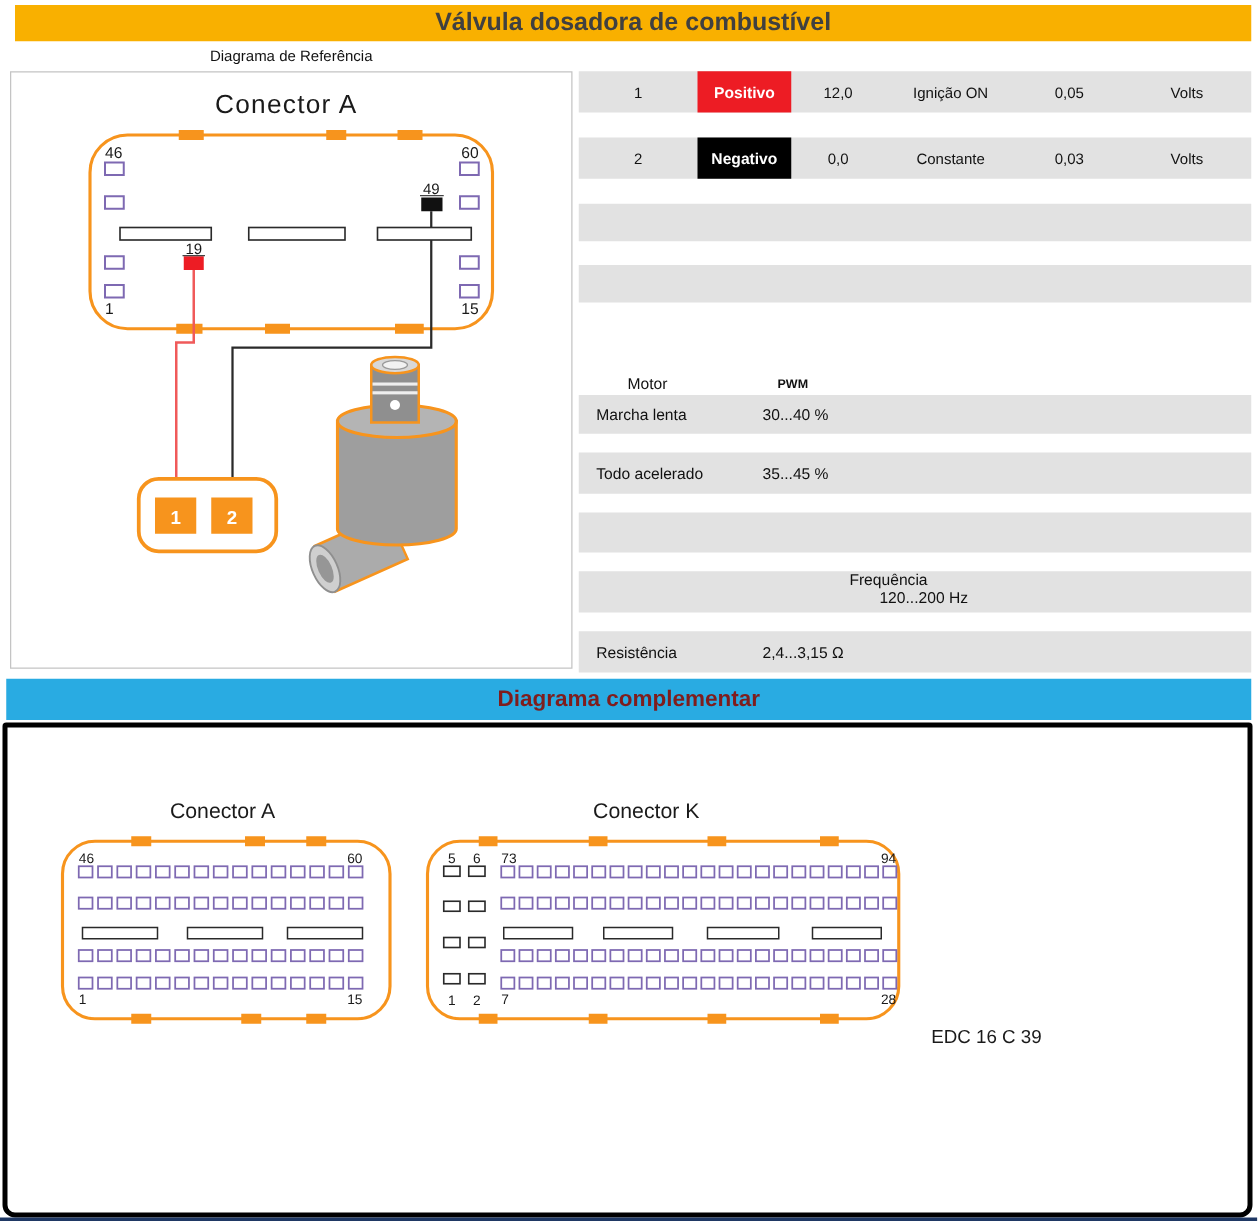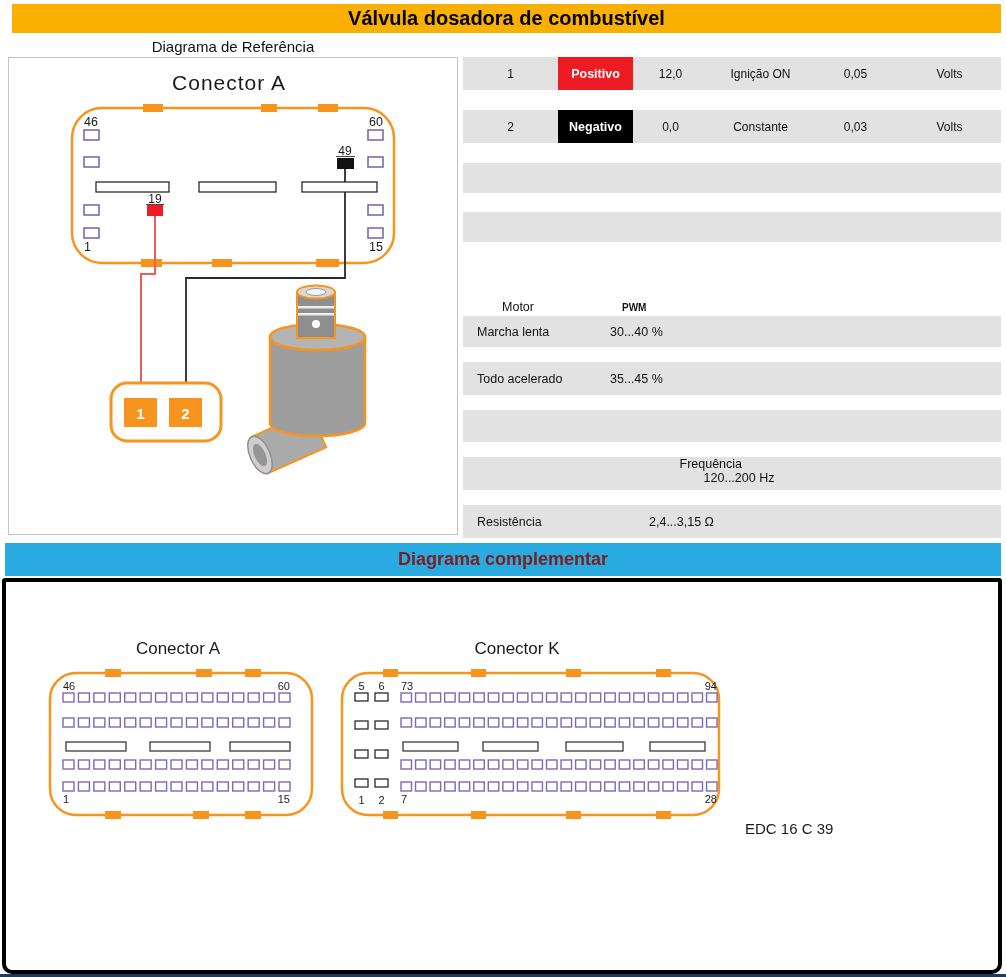--- a/index.html
+++ b/index.html
@@ -1,23 +1,23 @@
 <!DOCTYPE html>
 <html><head>
 <meta charset="utf-8">
 <style>
   html,body{margin:0;padding:0;background:#fff;}
   .page{position:relative;width:1006px;height:977px;background:#fff;
         font-family:"Liberation Sans",sans-serif;color:#111;overflow:hidden;}
   .abs{position:absolute;}
   
   .title-bar{left:12px;top:4px;width:989px;height:29px;line-height:29px;
-             text-align:center;color:#000000;font-size:20px;font-weight:bold;}
-  
-  .ref-header{left:8px;top:38px;width:450px;text-align:center;font-size:15px;}
+             text-align:center;color:#404040;font-size:20px;font-weight:bold;}
+  
+  .ref-header{left:8px;top:38px;width:450px;text-align:center;font-size:12px;}
   .col-headers{left:463px;top:38px;width:538px;height:16px;display:flex;align-items:center;}
   .col-headers span{display:block;text-align:center;font-size:12px;}
   .col-headers .small{font-size:10px;}
   .cw0{width:95px;}.cw1{width:75px;}.cw2{width:75px;}.cw3{width:105px;}.cw4{width:85px;}.cw5{width:103px;}
   
   .ref-panel{left:8px;top:57px;width:450px;height:478px;border:1px solid #c4c4c4;
              box-sizing:border-box;background:#fff;}
   
   .grayrow{left:463px;width:538px;background:#e2e2e2;display:flex;align-items:center;font-size:12px;}
   .grayrow .cell{text-align:center;height:100%;display:flex;align-items:center;justify-content:center;}
@@ -137,21 +137,21 @@
   </div>
   <div class="abs testrow r-t1" style="background: rgb(226, 226, 226);">
     <div class="tlabel">Todo acelerado</div>
     <div class="tvalue">35...45 %</div>
   </div>
   <div class="abs grayrow r-e3" style="background: rgb(226, 226, 226);"></div>
   <div class="abs testrow r-t2" style="background: rgb(226, 226, 226); flex-direction: column;">
     <div class="tlabel">Frequência</div>
     <div class="tvalue">120...200 Hz</div>
   </div>
-  <div class="abs testrow r-t3" style="background: rgb(226, 226, 226); gap: 39px;">
+  <div class="abs testrow r-t3" style="background: rgb(226, 226, 226);">
     <div class="tlabel">Resistência</div>
     <div class="tvalue">2,4...3,15 Ω</div>
   </div>
 
   <div class="abs blue-bar" style="background: rgb(41, 171, 226);">Diagrama complementar</div>
   <div class="abs bottom-panel"></div>
   <svg id="comp-svg" class="svg-abs" width="1006" height="396" viewBox="0 0 1006 396">
       <text x="178" y="76" font-size="17" fill="#1a1a1a" font-family="&quot;Liberation Sans&quot;,sans-serif" text-anchor="middle">Conector A</text>
       <rect x="50" y="95" width="262" height="142" rx="26" fill="#fff" stroke="#F7941D" stroke-width="2.5"></rect>
       <rect x="105" y="91" width="16" height="8" fill="#F7941D"></rect>

